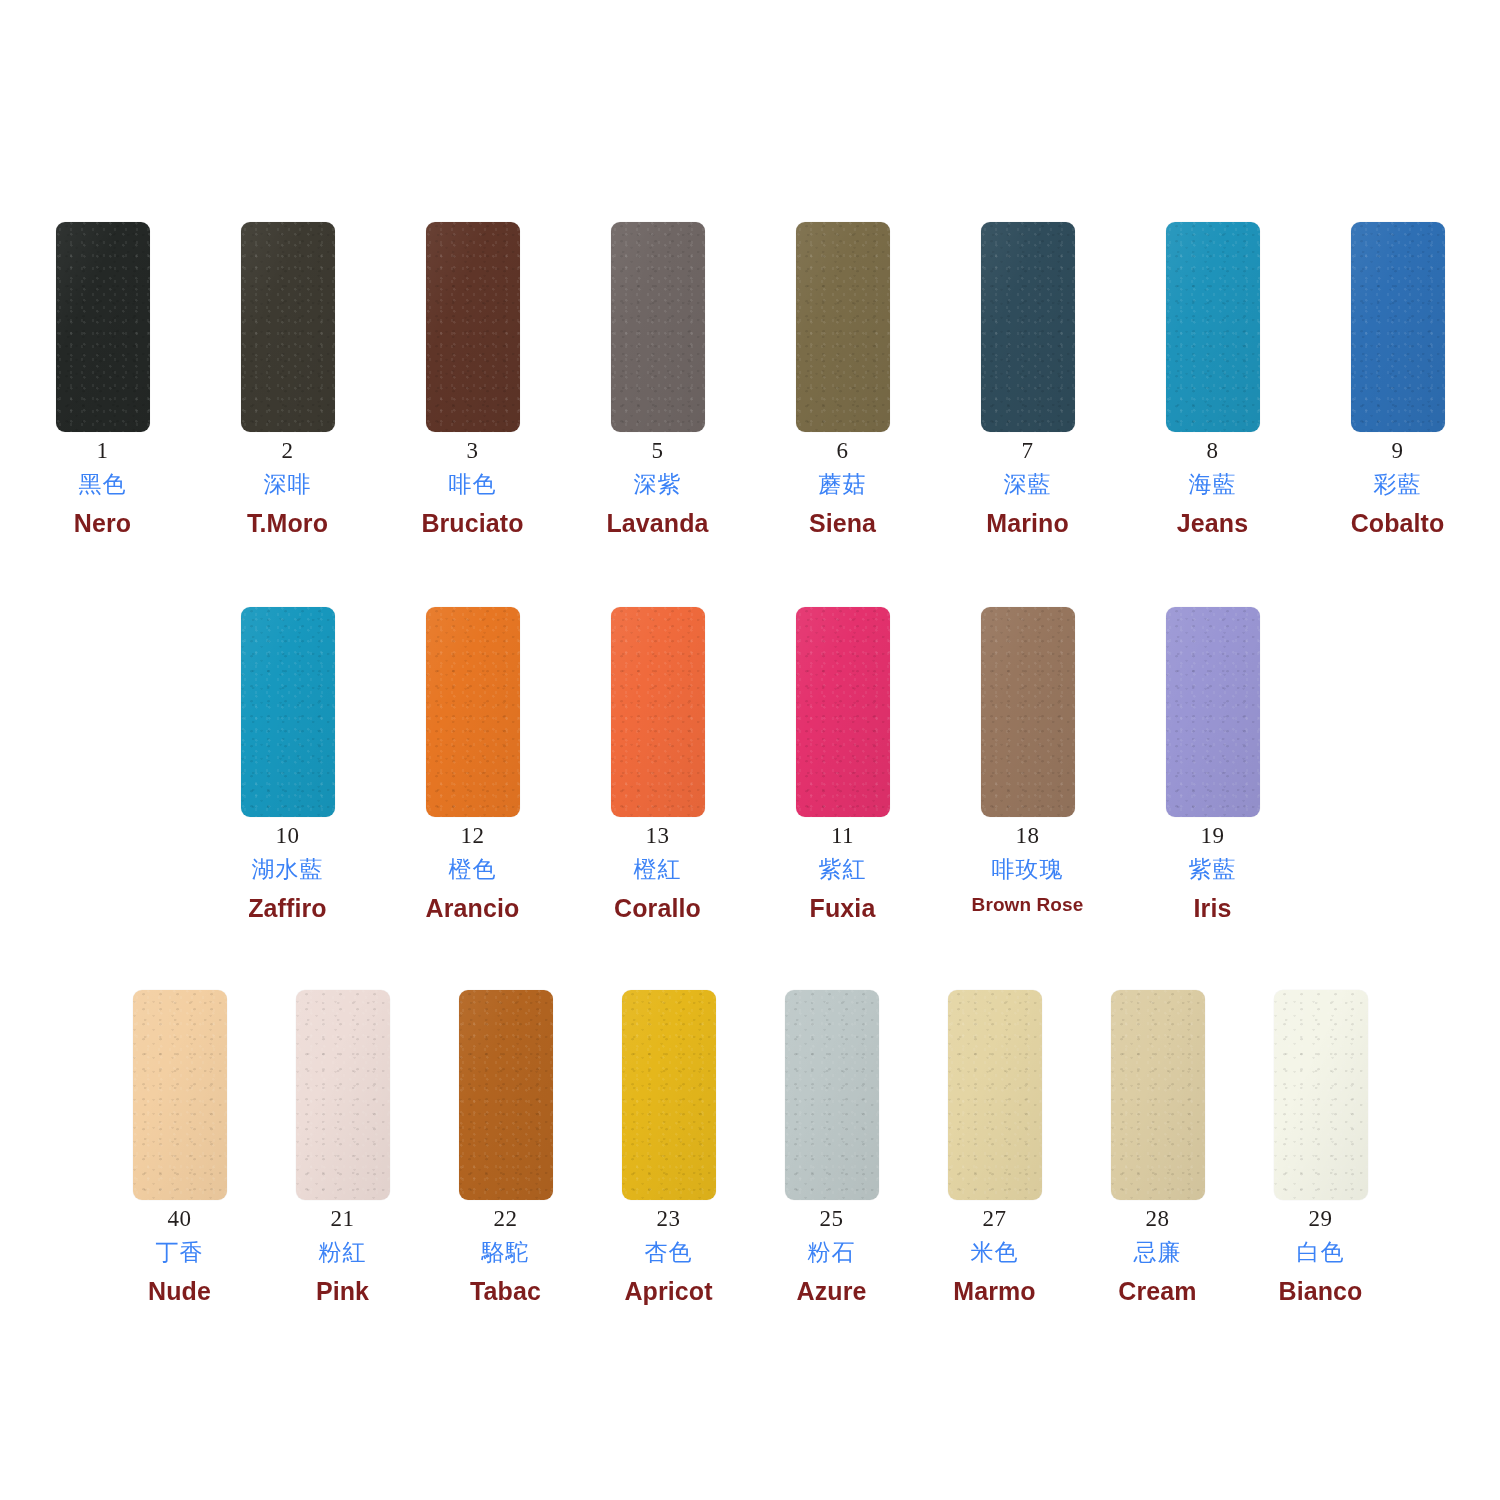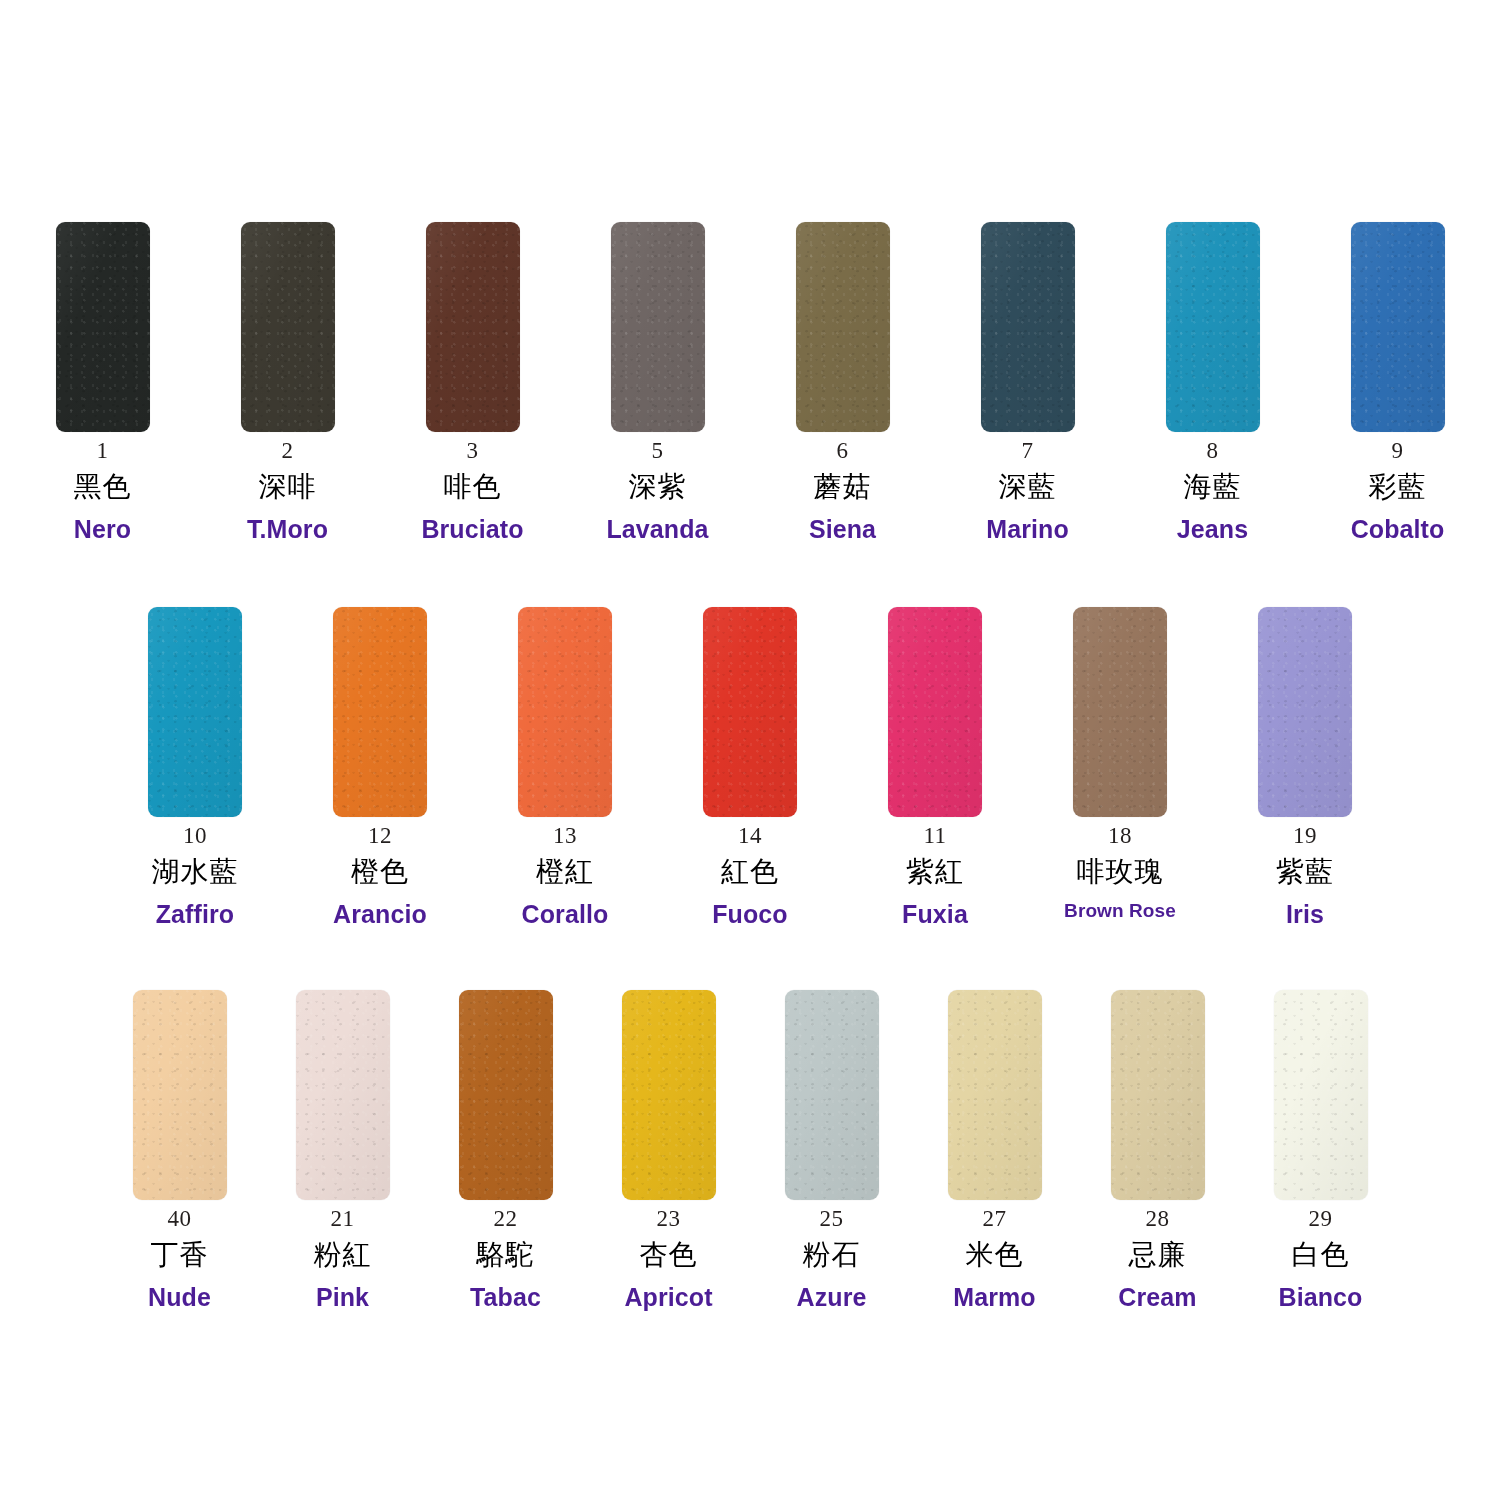--- a/index.html
+++ b/index.html
@@ -86,34 +86,34 @@
     font-family: "Liberation Serif", "DejaVu Serif", serif;
     font-size: 23px;
     line-height: 1.05;
     color: #231f1e;
     letter-spacing: 0.5px;
   }
 
   .swatch-cn {
     margin-top: 9px;
     font-family: "DejaVu Serif", "Liberation Serif", serif;
-    font-size: 28px;
+    font-size: 23px;
     line-height: 1.05;
-    color: #000000;
+    color: #3b82f6;
     white-space: nowrap;
     letter-spacing: 1px;
   }
 
   .swatch-en {
     margin-top: 14px;
     font-family: "Liberation Sans", sans-serif;
     font-weight: bold;
     font-size: 25px;
     line-height: 1.05;
-    color: #4c1d95;
+    color: #7f1d1d;
     white-space: nowrap;
     letter-spacing: 0.1px;
   }
   .swatch-en.small {
     font-size: 19px;
   }
 </style>
 </head>
 <body>
 
@@ -181,26 +181,20 @@
         <div class="swatch-cn">橙色</div>
         <div class="swatch-en">Arancio</div>
       </div>
       <div class="swatch-cell">
         <div class="swatch-chip" style="background-color: rgb(240, 106, 60);"></div>
         <div class="swatch-number">13</div>
         <div class="swatch-cn">橙紅</div>
         <div class="swatch-en">Corallo</div>
       </div>
       <div class="swatch-cell">
-        <div class="swatch-chip" style="background-color: rgb(224, 53, 39);"></div>
-        <div class="swatch-number">14</div>
-        <div class="swatch-cn">紅色</div>
-        <div class="swatch-en">Fuoco</div>
-      </div>
-      <div class="swatch-cell">
         <div class="swatch-chip" style="background-color: rgb(228, 49, 109);"></div>
         <div class="swatch-number">11</div>
         <div class="swatch-cn">紫紅</div>
         <div class="swatch-en">Fuxia</div>
       </div>
       <div class="swatch-cell">
         <div class="swatch-chip" style="background-color: rgb(151, 118, 94);"></div>
         <div class="swatch-number">18</div>
         <div class="swatch-cn">啡玫瑰</div>
         <div class="swatch-en small">Brown Rose</div>

